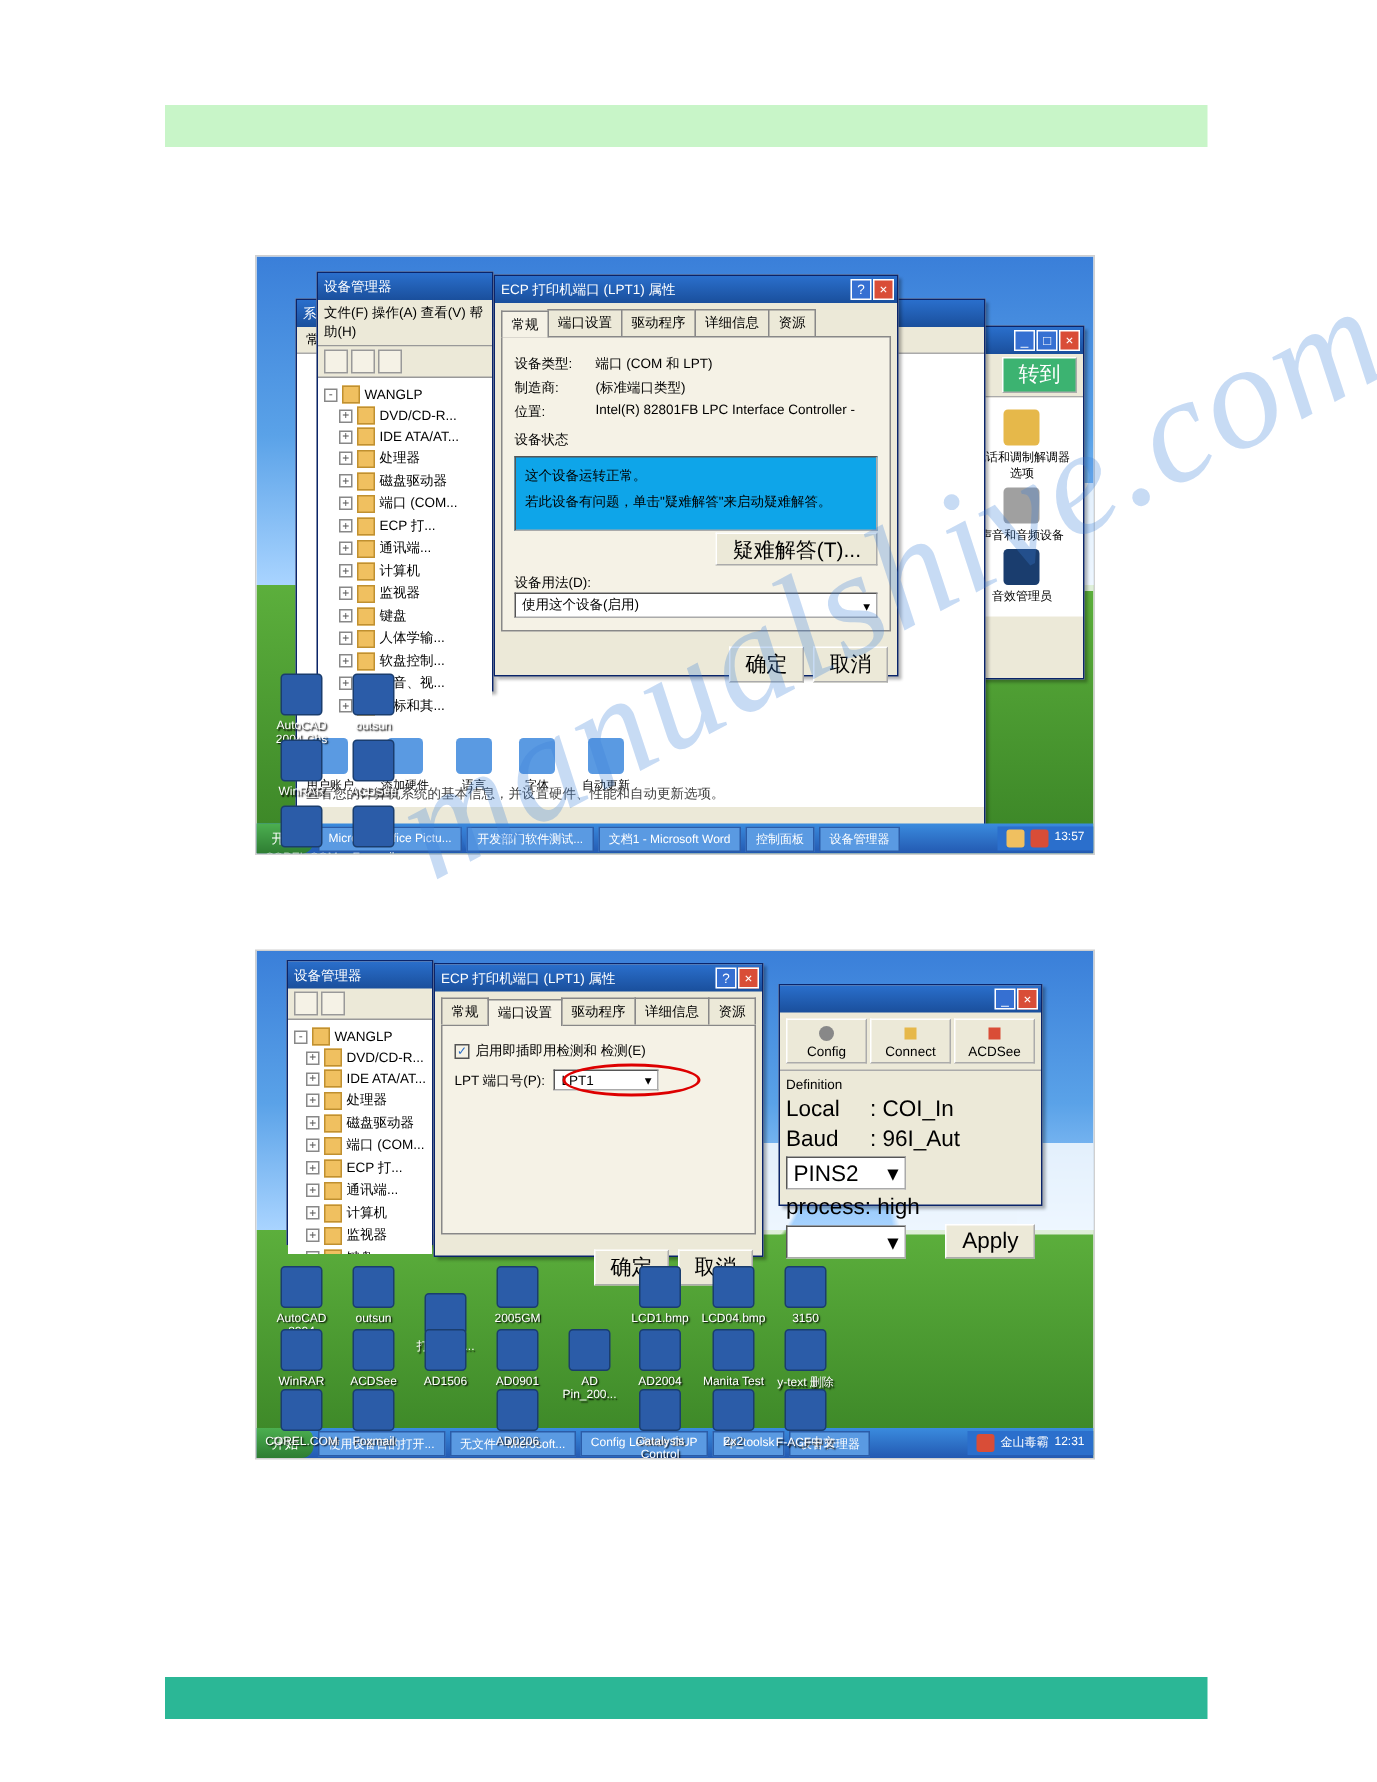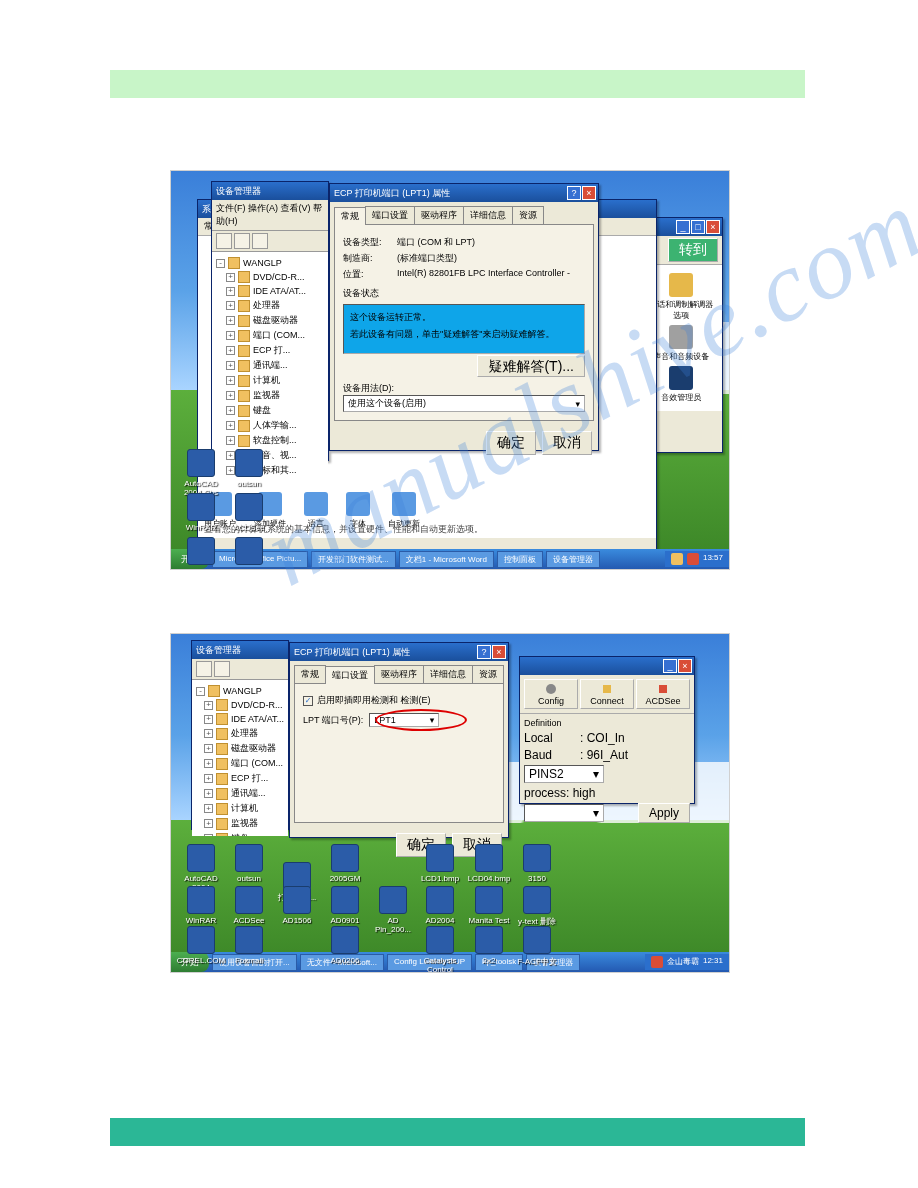--- a/index.html
+++ b/index.html
@@ -67,21 +67,21 @@
 
 
 .radio { width:10px; height:10px; border:1px solid #555; border-radius:50%; display:inline-flex; align-items:center; justify-content:center; margin-right:4px; flex-shrink:0; }
 .radio.on::after { content:""; width:4px; height:4px; background:#333; border-radius:50%; }
 .chk { width:10px; height:10px; border:1px solid #555; display:inline-flex; align-items:center; justify-content:center; margin-right:4px; flex-shrink:0; font-size:8px; color:#2a6fcc; }
 
 .red-oval { position:absolute; border:2px solid #d00; border-radius:50%; pointer-events:none; }
 
 
 .app { background:#ece9d8; }
-.app .row { display:flex; align-items:center; gap:4px; margin:3px 0; font-size:12px; }
+.app .row { display:flex; align-items:center; gap:4px; margin:3px 0; font-size:15px; }
 .app .lbl { min-width:52px; }
 .app .cbx { border:1px inset #aaa; background:#fff; padding:1px 4px; display:flex; align-items:center; justify-content:space-between; min-width:80px; cursor:pointer; }
 .app .abtn { background:#ece9d8; border:1px outset #fff; padding:2px 10px; cursor:pointer; }
 </style>
 </head>
 <body>
 
 <div class="header-bar"></div>
 <div class="footer-bar"></div>
 <div class="watermark">manualshive.com</div>

